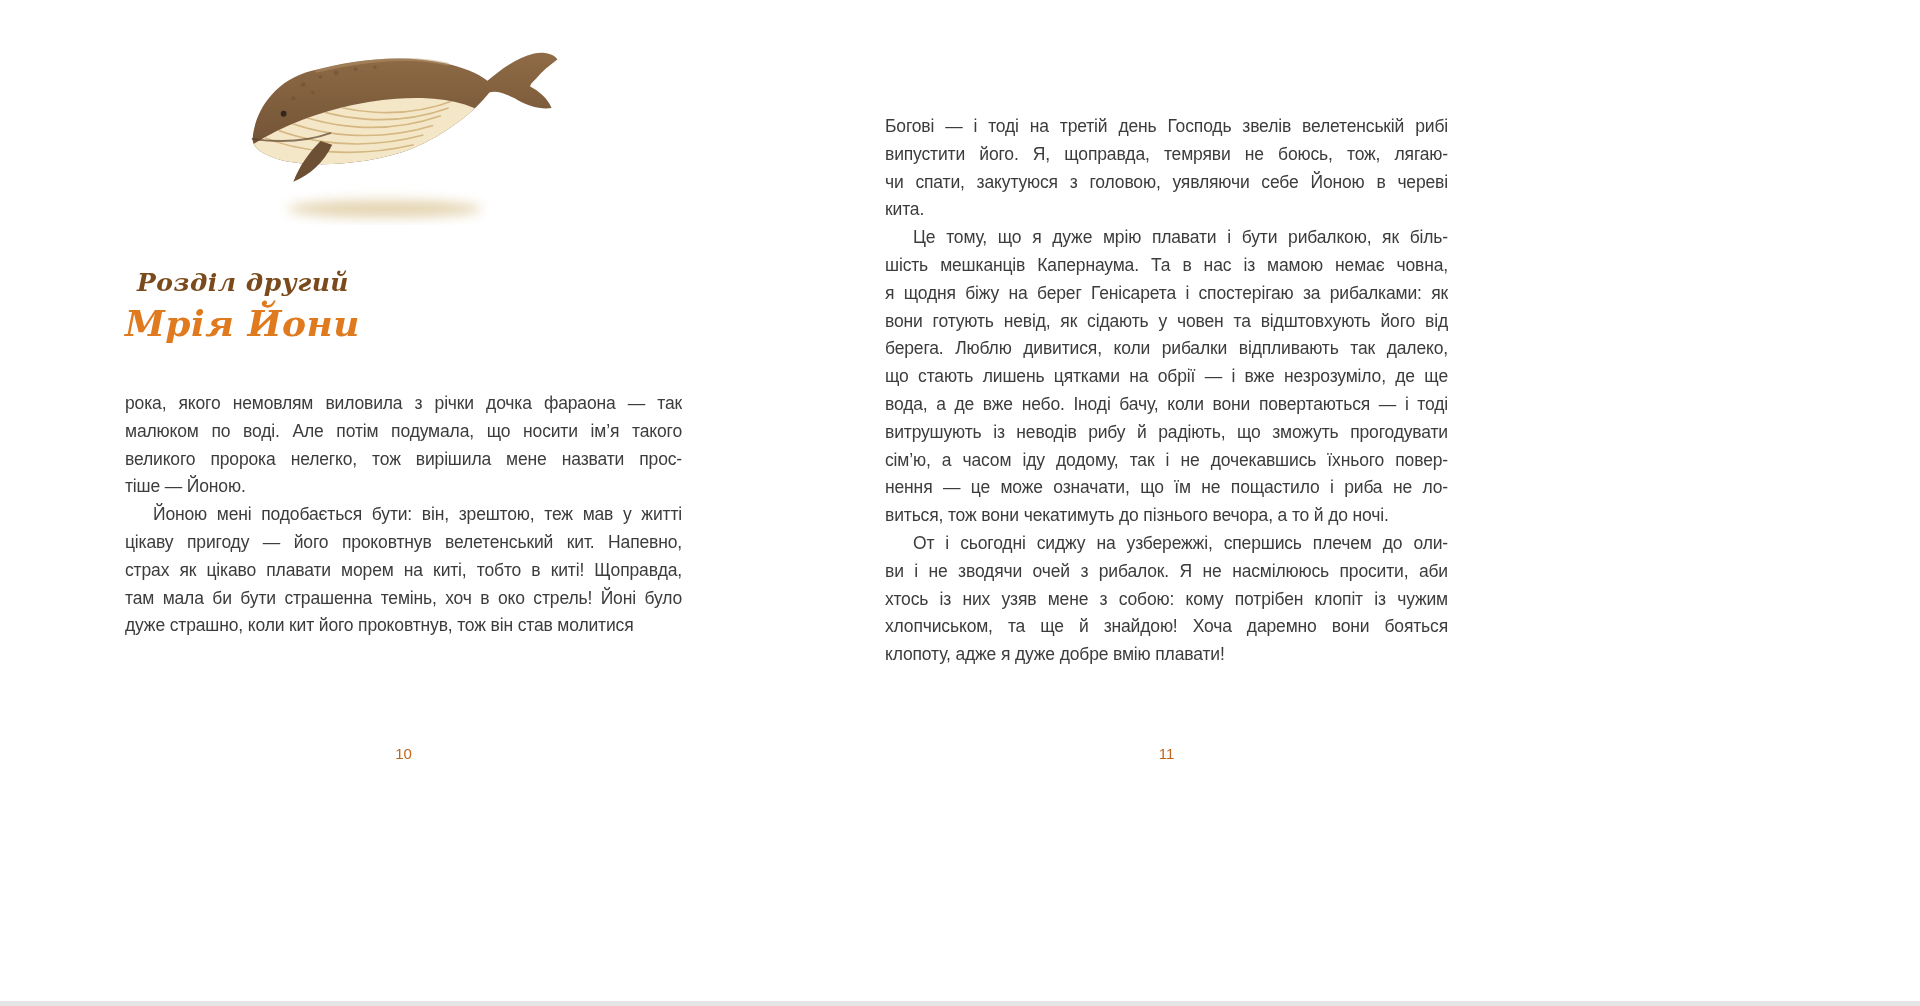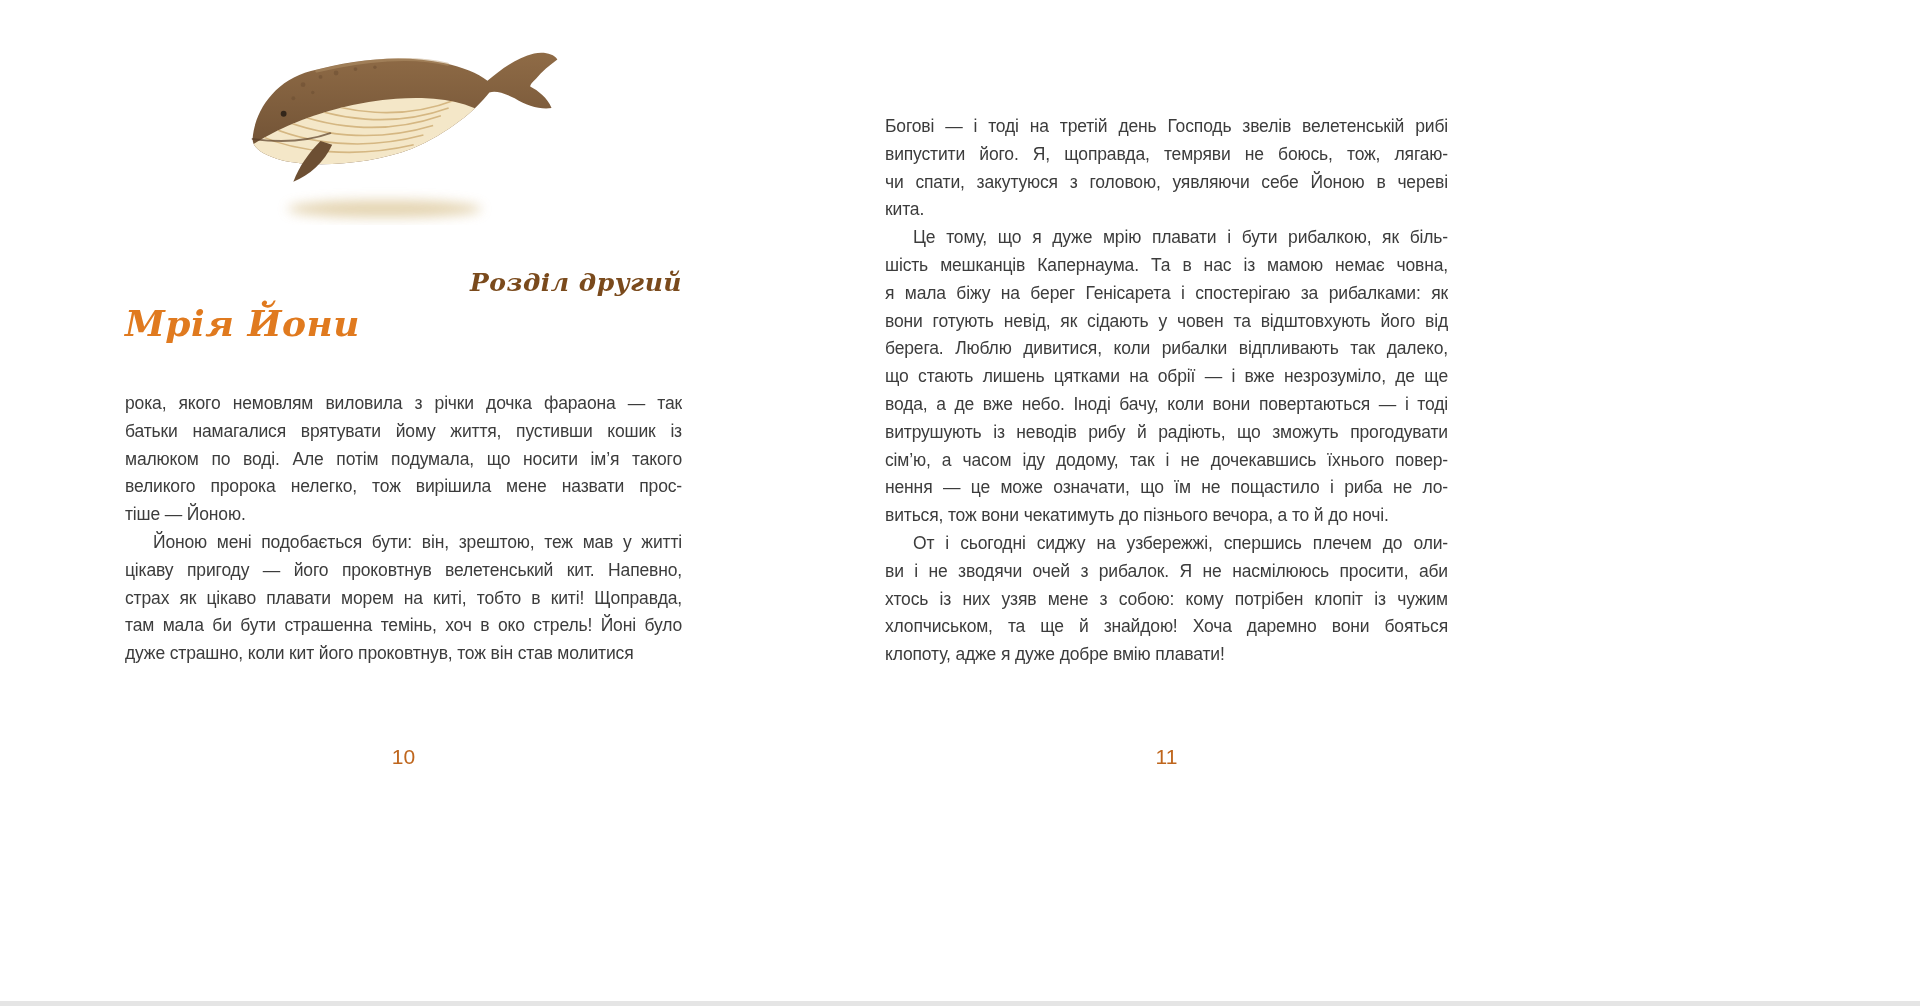--- a/index.html
+++ b/index.html
@@ -31,23 +31,23 @@
     top: 20px;
     left: 50%;
     transform: translateX(-50%);
     width: 330px;
     height: 205px;
   }
 
   .chapter-label {
     position: absolute;
     top: 268px;
-    left: 0;
-    width: 100%;
-    text-align: right;
+    left: 12px;
+    width: 100%;
+    text-align: left;
     font-family: "DejaVu Serif", serif;
     font-style: italic;
     font-weight: bold;
     font-size: 25px;
     letter-spacing: 0.5px;
     color: var(--chapter-label, #7a4a1c);
   }
   .chapter-title {
     position: absolute;
     top: 302px;
@@ -83,21 +83,21 @@
   }
   .line.last   { text-align-last: left; }
   .line.indent { padding-left: 28px; }
 
   .page-number {
     position: absolute;
     top: 745px;
     left: 0;
     width: 100%;
     text-align: center;
-    font-size: 21px;
+    font-size: 15px;
     color: var(--page-number, #bf661d);
   }
 
   .screen-bottom-edge {
     position: absolute;
     left: 0;
     bottom: 0;
     width: 100%;
     height: 5px;
     background: #dfdfdf;
@@ -162,21 +162,20 @@
         <circle cx="46" cy="96" r="3" fill="#33261a"></circle>
         <path d="M 14 122 C 44 126, 72 124, 94 116" fill="none" stroke="#5a3f28" stroke-width="2" opacity="0.7" stroke-linecap="round"></path>
       </svg>
     </div>
 
     <div class="chapter-label">Розділ другий</div>
     <div class="chapter-title">Мрія Йони</div>
 
     <div class="body-text" id="left-body">
         <div class="line">рока, якого немовлям виловила з річки дочка фараона — так</div>
-        <div class="line">батьки намагалися врятувати йому життя, пустивши кошик із</div>
         <div class="line">малюком по воді. Але потім подумала, що носити ім’я такого</div>
         <div class="line">великого пророка нелегко, тож вирішила мене назвати прос-</div>
         <div class="line last">тіше — Йоною.</div>
         <div class="line indent">Йоною мені подобається бути: він, зрештою, теж мав у житті</div>
         <div class="line">цікаву пригоду — його проковтнув велетенський кит. Напевно,</div>
         <div class="line">страх як цікаво плавати морем на киті, тобто в киті! Щоправда,</div>
         <div class="line">там мала би бути страшенна темінь, хоч в око стрель! Йоні було</div>
         <div class="line last">дуже страшно, коли кит його проковтнув, тож він став молитися</div>
       </div>
 
@@ -184,21 +183,21 @@
   </div>
 
   <div class="page right">
     <div class="body-text" id="right-body">
         <div class="line">Богові — і тоді на третій день Господь звелів велетенській рибі</div>
         <div class="line">випустити його. Я, щоправда, темряви не боюсь, тож, лягаю-</div>
         <div class="line">чи спати, закутуюся з головою, уявляючи себе Йоною в череві</div>
         <div class="line last">кита.</div>
         <div class="line indent">Це тому, що я дуже мрію плавати і бути рибалкою, як біль-</div>
         <div class="line">шість мешканців Капернаума. Та в нас із мамою немає човна,</div>
-        <div class="line">я мала біжу на берег Генісарета і спостерігаю за рибалками: як</div>
+        <div class="line">я щодня біжу на берег Генісарета і спостерігаю за рибалками: як</div>
         <div class="line">вони готують невід, як сідають у човен та відштовхують його від</div>
         <div class="line">берега. Люблю дивитися, коли рибалки відпливають так далеко,</div>
         <div class="line">що стають лишень цятками на обрії — і вже незрозуміло, де ще</div>
         <div class="line">вода, а де вже небо. Іноді бачу, коли вони повертаються — і тоді</div>
         <div class="line">витрушують із неводів рибу й радіють, що зможуть прогодувати</div>
         <div class="line">сім’ю, а часом іду додому, так і не дочекавшись їхнього повер-</div>
         <div class="line">нення — це може означати, що їм не пощастило і риба не ло-</div>
         <div class="line last">виться, тож вони чекатимуть до пізнього вечора, а то й до ночі.</div>
         <div class="line indent">От і сьогодні сиджу на узбережжі, спершись плечем до оли-</div>
         <div class="line">ви і не зводячи очей з рибалок. Я не насмілююсь просити, аби</div>

